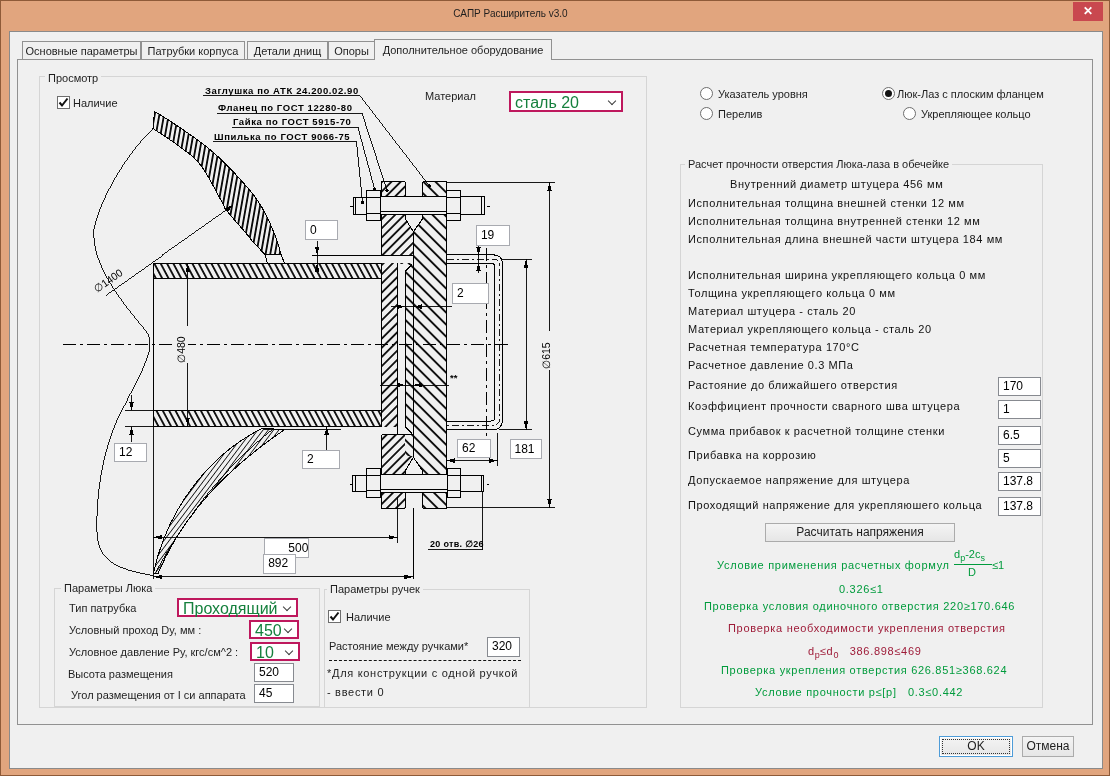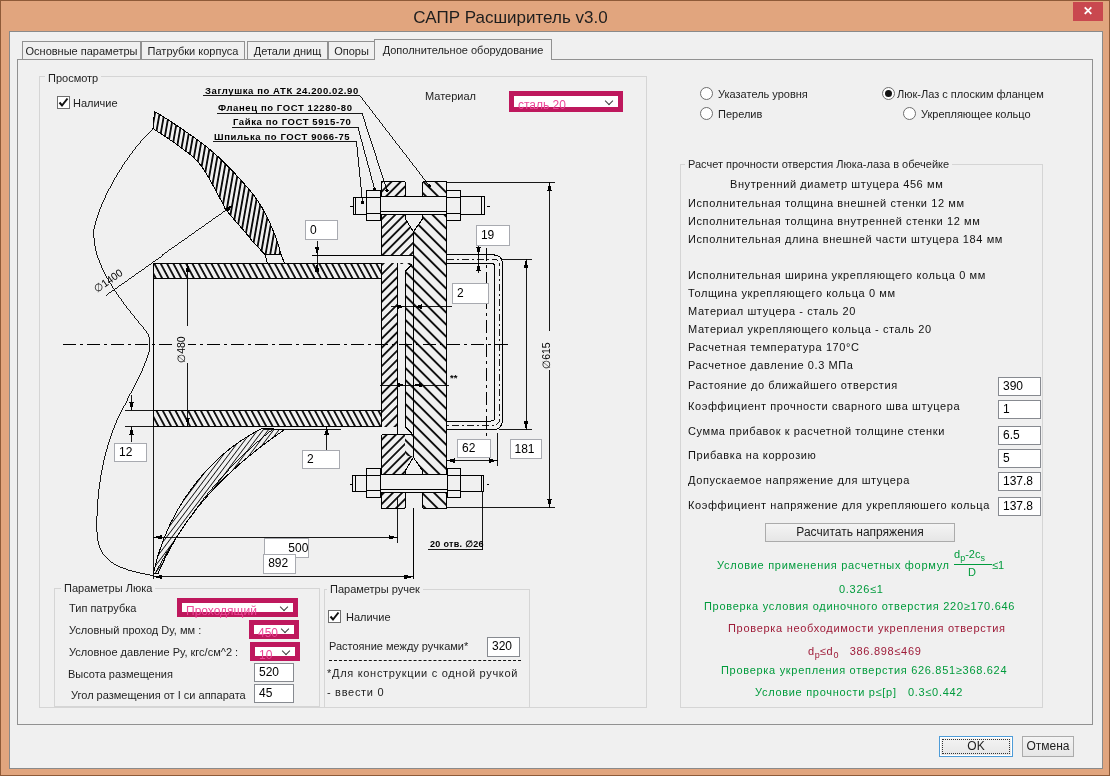--- a/index.html
+++ b/index.html
@@ -1,28 +1,28 @@
 <!DOCTYPE html>
 <html><head><meta charset="utf-8">
 <style>
   html,body{margin:0;padding:0;}
   body{width:1110px;height:776px;overflow:hidden;font-family:"Liberation Sans",sans-serif;}
   #win{position:absolute;left:0;top:0;width:1110px;height:776px;background:#e1a57e;box-sizing:border-box;border:1px solid #8e5a38;}
   #client{position:absolute;left:8px;top:30px;width:1094px;height:738px;background:#f0f0f0;border:1px solid #8a8a8a;box-sizing:border-box;}
-  #title{position:absolute;text-align:center;top:7px;left:0;width:1019px;font-size:17px;color:#1e1e1e;}
+  #title{position:absolute;text-align:center;top:7px;left:0;width:1019px;font-size:10px;color:#1e1e1e;}
   #closebtn{position:absolute;left:1072px;top:1px;width:30px;height:19px;background:#c9484f;color:#fff;text-align:center;line-height:19px;font-size:12px;font-weight:bold;}
   .tab{position:absolute;box-sizing:border-box;border:1px solid #919191;border-bottom:none;background:#f0f0f0;font-size:11px;color:#1e1e1e;text-align:center;white-space:nowrap;overflow:hidden;}
   #pane{position:absolute;left:16px;top:58px;width:1076px;height:666px;border:1px solid #919191;background:#f0f0f0;box-sizing:border-box;}
   .group{position:absolute;border:1px solid #d5d5d5;box-sizing:border-box;}
   .glabel{position:absolute;background:#f0f0f0;font-size:11px;color:#1e1e1e;padding:0 3px;white-space:nowrap;}
   .lbl{position:absolute;font-size:11px;color:#1e1e1e;white-space:nowrap;}
   .rlbl{position:absolute;font-size:11px;letter-spacing:0.6px;color:#111;white-space:nowrap;}
   .input{position:absolute;background:#fff;border:1px solid #878a90;box-sizing:border-box;font-size:12px;color:#000;padding-left:4px;line-height:17px;white-space:nowrap;}
   .dimbox{position:absolute;background:#fff;border:1px solid #a8aab0;box-sizing:border-box;font-size:12px;color:#000;padding-left:4px;white-space:nowrap;z-index:5;}
-  .combo{position:absolute;background:#fff;border:5px solid #be185d;box-sizing:border-box;font-size:12px;color:#ec4899;padding-left:4px;white-space:nowrap;}
+  .combo{position:absolute;background:#fff;border:2px solid #be185d;box-sizing:border-box;font-size:16px;color:#15803d;padding-left:4px;white-space:nowrap;}
   .chev{position:absolute;right:5px;top:50%;margin-top:-4px;width:7px;height:7px;}
   .chev:before{content:"";position:absolute;left:0;top:0;width:5px;height:5px;border-right:1.4px solid #3c3c3c;border-bottom:1.4px solid #3c3c3c;transform:rotate(45deg);}
   .cb{position:absolute;width:13px;height:13px;background:#fff;border:1px solid #6e6e6e;box-sizing:border-box;}
   .radio{position:absolute;width:13px;height:13px;border-radius:50%;background:#fff;border:1px solid #6e6e6e;box-sizing:border-box;}
   .radio.sel:before{content:"";position:absolute;left:2px;top:2px;width:7px;height:7px;border-radius:50%;background:#121212;}
   .green{color:#009b3c;}
   .maroon{color:#9e1b38;}
   .fm{position:absolute;font-size:11px;letter-spacing:0.7px;white-space:nowrap;}
   .btn{position:absolute;background:linear-gradient(#f4f4f4,#e6e6e6);border:1px solid #ababab;box-sizing:border-box;text-align:center;font-size:12px;color:#1e1e1e;}
   sub{font-size:9px;letter-spacing:0;}
@@ -75,23 +75,23 @@
   <div class="rlbl" style="left:687px;top:285.5px;">Толщина укрепляющего кольца 0 мм</div>
   <div class="rlbl" style="left:687px;top:304px;">Материал штуцера - сталь 20</div>
   <div class="rlbl" style="left:687px;top:322px;">Материал укрепляющего кольца - сталь 20</div>
   <div class="rlbl" style="left:687px;top:340px;">Расчетная температура 170°C</div>
   <div class="rlbl" style="left:687px;top:358px;">Расчетное давление 0.3 МПа</div>
   <div class="rlbl" style="left:687px;top:377.5px;">Растояние до ближайшего отверстия</div>
   <div class="rlbl" style="left:687px;top:399px;">Коэффициент прочности сварного шва штуцера</div>
   <div class="rlbl" style="left:687px;top:424px;">Сумма прибавок к расчетной толщине стенки</div>
   <div class="rlbl" style="left:687px;top:448px;">Прибавка на коррозию</div>
   <div class="rlbl" style="left:687px;top:473px;">Допускаемое напряжение для штуцера</div>
-  <div class="rlbl" style="left:687px;top:497.5px;">Коэффициент напряжение для укрепляюшего кольца</div>
-
-  <div class="input" style="left:997px;top:376px;width:43px;height:19px;">390</div>
+  <div class="rlbl" style="left:687px;top:497.5px;">Проходящий напряжение для укрепляюшего кольца</div>
+
+  <div class="input" style="left:997px;top:376px;width:43px;height:19px;">170</div>
   <div class="input" style="left:997px;top:399px;width:43px;height:19px;">1</div>
   <div class="input" style="left:997px;top:425px;width:43px;height:19px;">6.5</div>
   <div class="input" style="left:997px;top:448px;width:43px;height:19px;">5</div>
   <div class="input" style="left:997px;top:471px;width:43px;height:19px;">137.8</div>
   <div class="input" style="left:997px;top:496px;width:43px;height:19px;">137.8</div>
   <div class="btn" style="left:764px;top:522px;width:190px;height:19px;line-height:17px;">Расчитать напряжения</div>
 
   <div class="fm green" style="left:716px;top:558px;">Условие применения расчетных формул</div>
   <div class="fm green" style="left:953px;top:547px;letter-spacing:0;">d<sub>p</sub>-2c<sub>s</sub></div>
   <div style="position:absolute;left:953px;top:562.5px;width:38px;height:1px;background:#009b3c;"></div>

